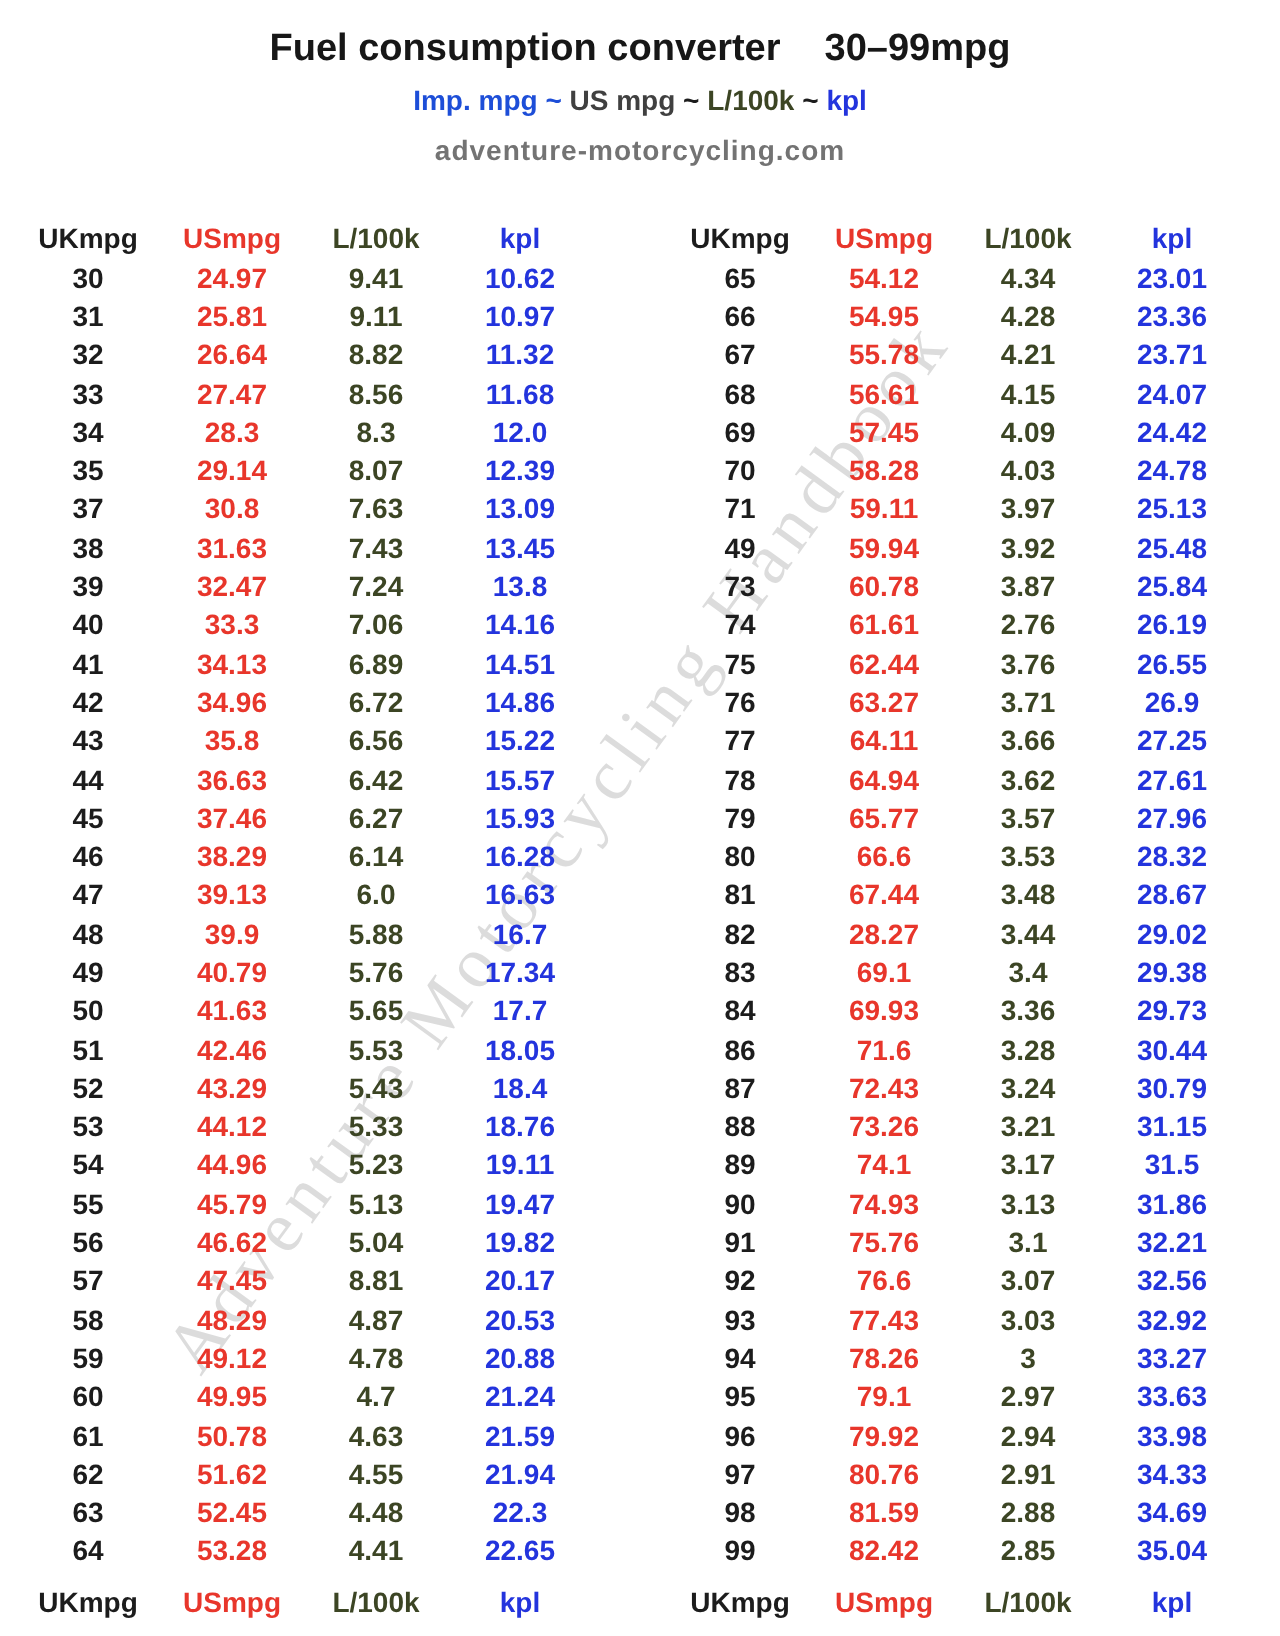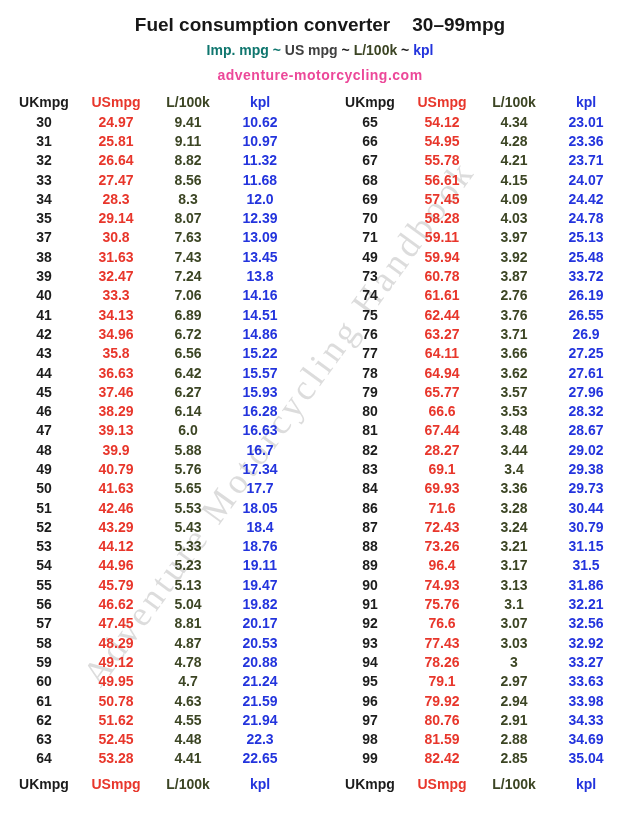--- a/index.html
+++ b/index.html
@@ -13,23 +13,23 @@
     font-family:"Liberation Serif", serif; font-size:36px; letter-spacing:4px;
     color:rgba(140,140,140,0.30); white-space:nowrap; z-index:0;
     user-select:none;
   }
   .header { position:relative; z-index:1; text-align:center; }
   .page-title {
     margin:0; padding-top:14px; font-size:19px; font-weight:bold; color:#171717;
   }
   .title-range { margin-left:22px; }
   .subtitle { margin-top:6px; font-size:14px; font-weight:bold; color:#1c1c1c; }
-  .site-url { margin-top:9px; font-size:14px; font-weight:bold; color:#ec4899; letter-spacing:0.5px; }
-
-  .tables { position:absolute; top:92px; left:0; width:640px; z-index:1; display:flex; }
+  .site-url { margin-top:9px; font-size:14px; font-weight:bold; color:#737373; letter-spacing:0.5px; }
+
+  .tables { position:absolute; top:109px; left:0; width:640px; z-index:1; display:flex; }
   table.conv { border-collapse:collapse; table-layout:fixed; }
   table.conv.left  { margin-left:8px; }
   table.conv.right { margin-left:38px; }
   table.conv col { width:72px; }
   table.conv th, table.conv td {
     padding:0; text-align:center; font-size:14px; font-weight:bold;
     white-space:nowrap; overflow:visible;
   }
   table.conv thead th { height:20px; vertical-align:middle; }
   table.conv tbody td { height:19.3px; vertical-align:middle; }
@@ -42,21 +42,21 @@
 </style>
 </head>
 <body>
 
 <div class="page">
 
   <div class="watermark">Adventure Motorcycling Handbook</div>
 
   <div class="header">
     <h1 class="page-title"><span>Fuel consumption converter</span><span class="title-range">30–99mpg</span></h1>
-    <div class="subtitle"><span style="color: #0f766e;">Imp. mpg ~ </span><span style="color: #404040;">US mpg</span><span style="color: rgb(28, 28, 28);"> ~ </span><span style="color: rgb(60, 69, 36);">L/100k</span><span style="color: rgb(28, 28, 28);"> ~ </span><span style="color: rgb(35, 52, 221);">kpl</span></div>
+    <div class="subtitle"><span style="color: #1d4ed8;">Imp. mpg ~ </span><span style="color: #404040;">US mpg</span><span style="color: rgb(28, 28, 28);"> ~ </span><span style="color: rgb(60, 69, 36);">L/100k</span><span style="color: rgb(28, 28, 28);"> ~ </span><span style="color: rgb(35, 52, 221);">kpl</span></div>
     <div class="site-url">adventure-motorcycling.com</div>
   </div>
 
   <div class="tables">
     <table class="conv left">
       <colgroup>
           <col>
           <col>
           <col>
           <col>
@@ -345,21 +345,21 @@
           <tr>
             <td class="c-uk">49</td>
             <td class="c-us">59.94</td>
             <td class="c-l">3.92</td>
             <td class="c-kpl">25.48</td>
           </tr>
           <tr>
             <td class="c-uk">73</td>
             <td class="c-us">60.78</td>
             <td class="c-l">3.87</td>
-            <td class="c-kpl">33.72</td>
+            <td class="c-kpl">25.84</td>
           </tr>
           <tr>
             <td class="c-uk">74</td>
             <td class="c-us">61.61</td>
             <td class="c-l">2.76</td>
             <td class="c-kpl">26.19</td>
           </tr>
           <tr>
             <td class="c-uk">75</td>
             <td class="c-us">62.44</td>
@@ -433,21 +433,21 @@
             <td class="c-kpl">30.79</td>
           </tr>
           <tr>
             <td class="c-uk">88</td>
             <td class="c-us">73.26</td>
             <td class="c-l">3.21</td>
             <td class="c-kpl">31.15</td>
           </tr>
           <tr>
             <td class="c-uk">89</td>
-            <td class="c-us">96.4</td>
+            <td class="c-us">74.1</td>
             <td class="c-l">3.17</td>
             <td class="c-kpl">31.5</td>
           </tr>
           <tr>
             <td class="c-uk">90</td>
             <td class="c-us">74.93</td>
             <td class="c-l">3.13</td>
             <td class="c-kpl">31.86</td>
           </tr>
           <tr>

